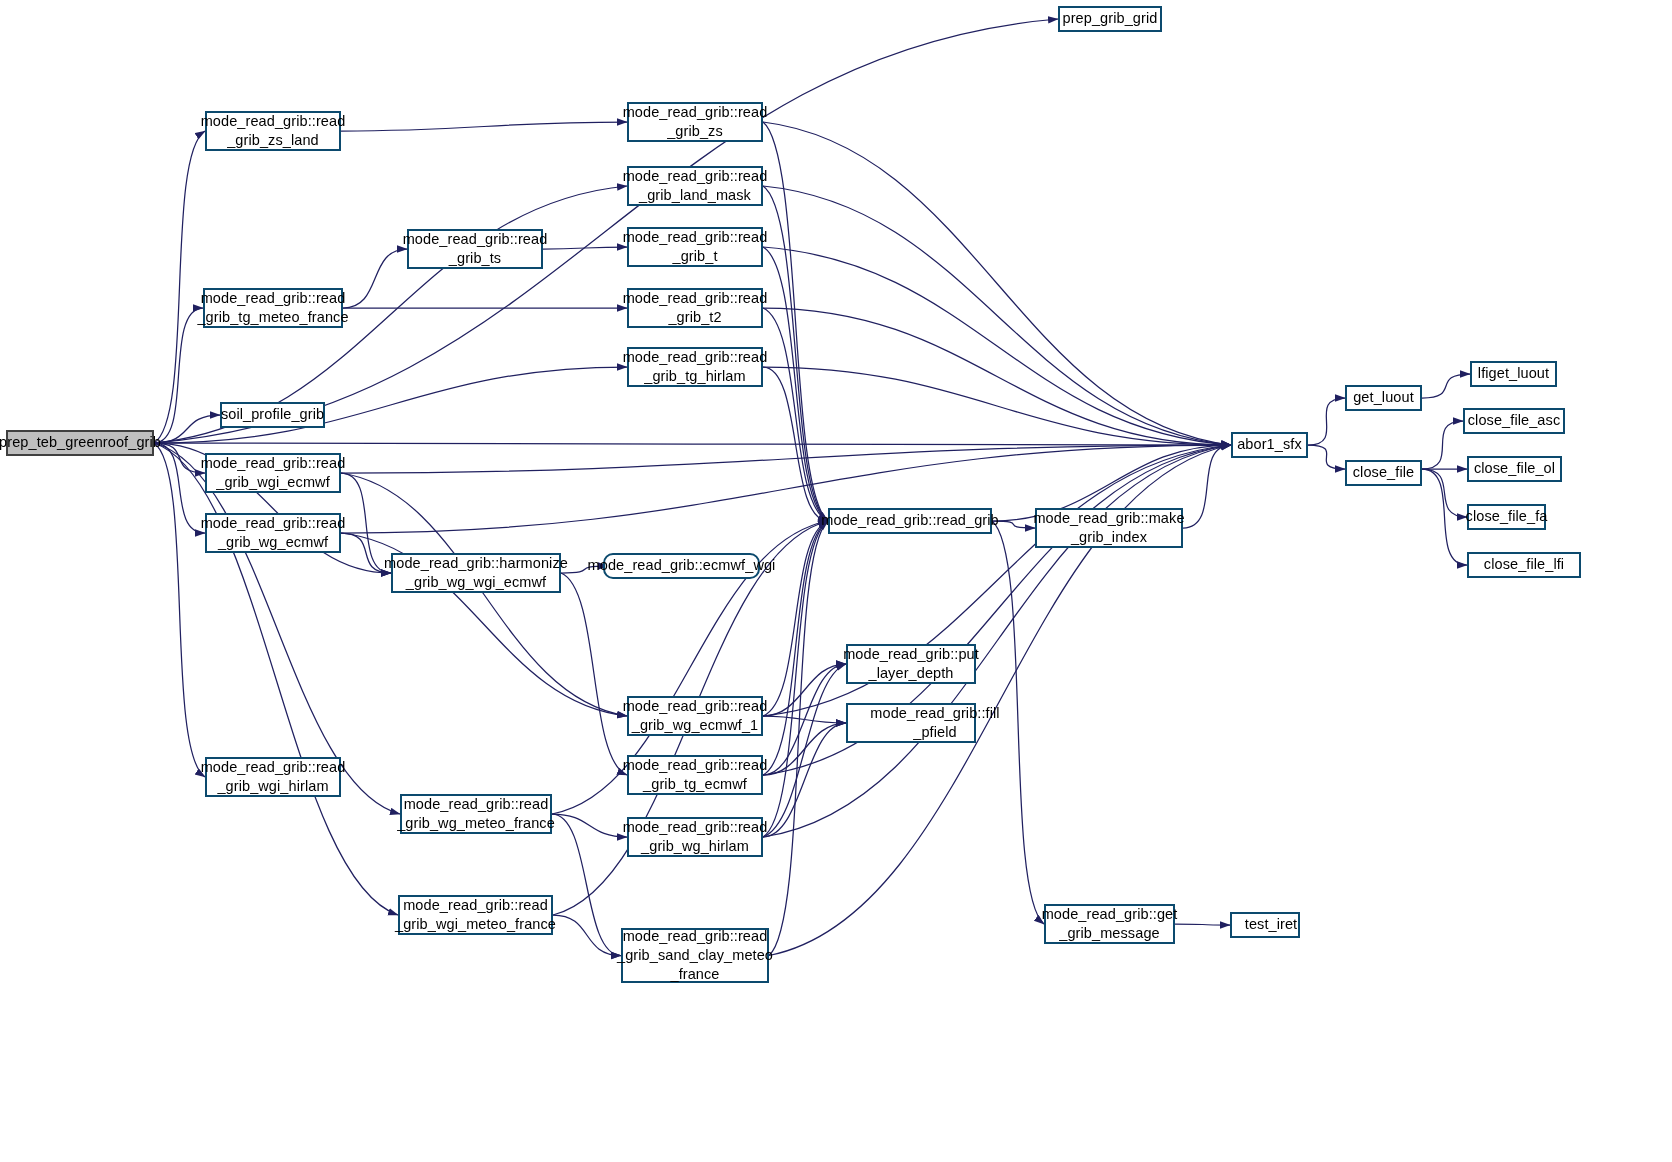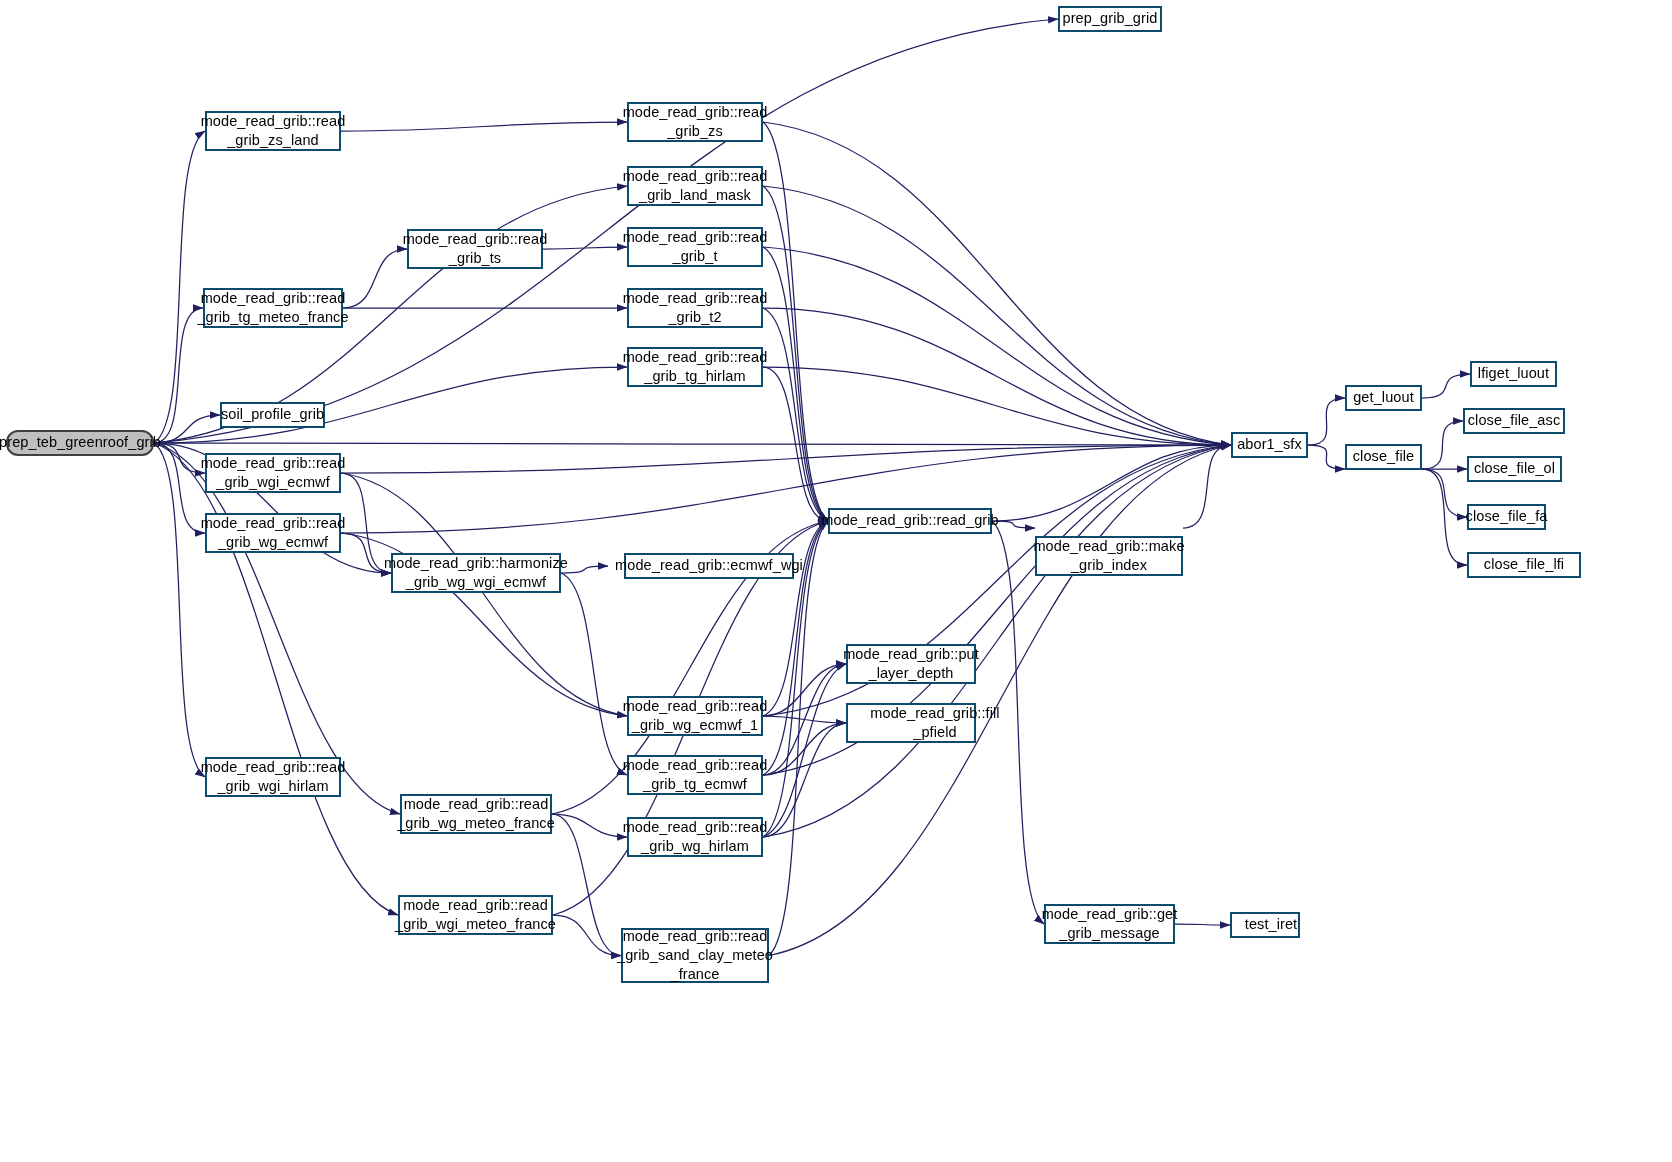--- a/index.html
+++ b/index.html
@@ -24,21 +24,20 @@
     text-align:center;
     font-size:14.5px;
     line-height:1.32;
     white-space:pre-line;
     letter-spacing:0.1px;
     overflow:visible;
   }
   .node.root{
     background:#bfbfbf;
     border-color:#404040;
-    border-radius:12px;
   }
 </style>
 </head>
 <body>
 
 <div id="canvas">
   <svg id="edges" viewBox="0 0 1672 1162">
     <defs>
       <marker id="arrow" markerWidth="9" markerHeight="9" refX="8" refY="3" orient="auto" markerUnits="strokeWidth">
         <path d="M0,0 L0,6 L8.5,3 z" fill="#202060"></path>
@@ -131,33 +130,33 @@
       <div class="node" style="left: 627px; top: 288px; width: 136px; height: 40px;">mode_read_grib::read
 _grib_t2</div>
       <div class="node" style="left: 627px; top: 347px; width: 136px; height: 40px;">mode_read_grib::read
 _grib_tg_hirlam</div>
       <div class="node" style="left: 220px; top: 402px; width: 105px; height: 26px;">soil_profile_grib</div>
       <div class="node" style="left: 205px; top: 453px; width: 136px; height: 40px;">mode_read_grib::read
 _grib_wgi_ecmwf</div>
       <div class="node" style="left: 1231px; top: 432px; width: 77px; height: 26px;">abor1_sfx</div>
       <div class="node" style="left: 1345px; top: 385px; width: 77px; height: 26px;">get_luout</div>
       <div class="node" style="left: 1470px; top: 361px; width: 87px; height: 26px;">lfiget_luout</div>
-      <div class="node" style="left: 1345px; top: 444px; width: 77px; height: 26px;">close_file</div>
+      <div class="node" style="left: 1345px; top: 460px; width: 77px; height: 26px;">close_file</div>
       <div class="node" style="left: 1463px; top: 408px; width: 102px; height: 26px;">close_file_asc</div>
       <div class="node" style="left: 1467px; top: 456px; width: 95px; height: 26px;">close_file_ol</div>
       <div class="node" style="left: 1467px; top: 504px; width: 79px; height: 26px;">close_file_fa</div>
       <div class="node" style="left: 1467px; top: 552px; width: 114px; height: 26px;">close_file_lfi</div>
       <div class="node" style="left: 205px; top: 513px; width: 136px; height: 40px;">mode_read_grib::read
 _grib_wg_ecmwf</div>
       <div class="node" style="left: 828px; top: 508px; width: 164px; height: 26px;">mode_read_grib::read_grib</div>
-      <div class="node" style="left: 1035px; top: 508px; width: 148px; height: 40px; margin-top: 28px;">mode_read_grib::make
+      <div class="node" style="left: 1035px; top: 508px; width: 148px; height: 40px;">mode_read_grib::make
 _grib_index</div>
       <div class="node" style="left: 391px; top: 553px; width: 170px; height: 40px;">mode_read_grib::harmonize
 _grib_wg_wgi_ecmwf</div>
-      <div class="node" style="left: 624px; top: 553px; width: 170px; height: 26px;">mode_read_grib::ecmwf_wgi</div>
+      <div class="node" style="left: 603px; top: 553px; width: 157px; height: 26px; border-radius: 10px;">mode_read_grib::ecmwf_wgi</div>
       <div class="node" style="left: 846px; top: 644px; width: 130px; height: 40px;">mode_read_grib::put
 _layer_depth</div>
       <div class="node" style="left: 627px; top: 696px; width: 136px; height: 40px;">mode_read_grib::read
 _grib_wg_ecmwf_1</div>
       <div class="node" style="left: 846px; top: 703px; width: 130px; height: 40px; padding-left: 48px;">mode_read_grib::fill
 _pfield</div>
       <div class="node" style="left: 627px; top: 755px; width: 136px; height: 40px;">mode_read_grib::read
 _grib_tg_ecmwf</div>
       <div class="node" style="left: 205px; top: 757px; width: 136px; height: 40px;">mode_read_grib::read
 _grib_wgi_hirlam</div>

